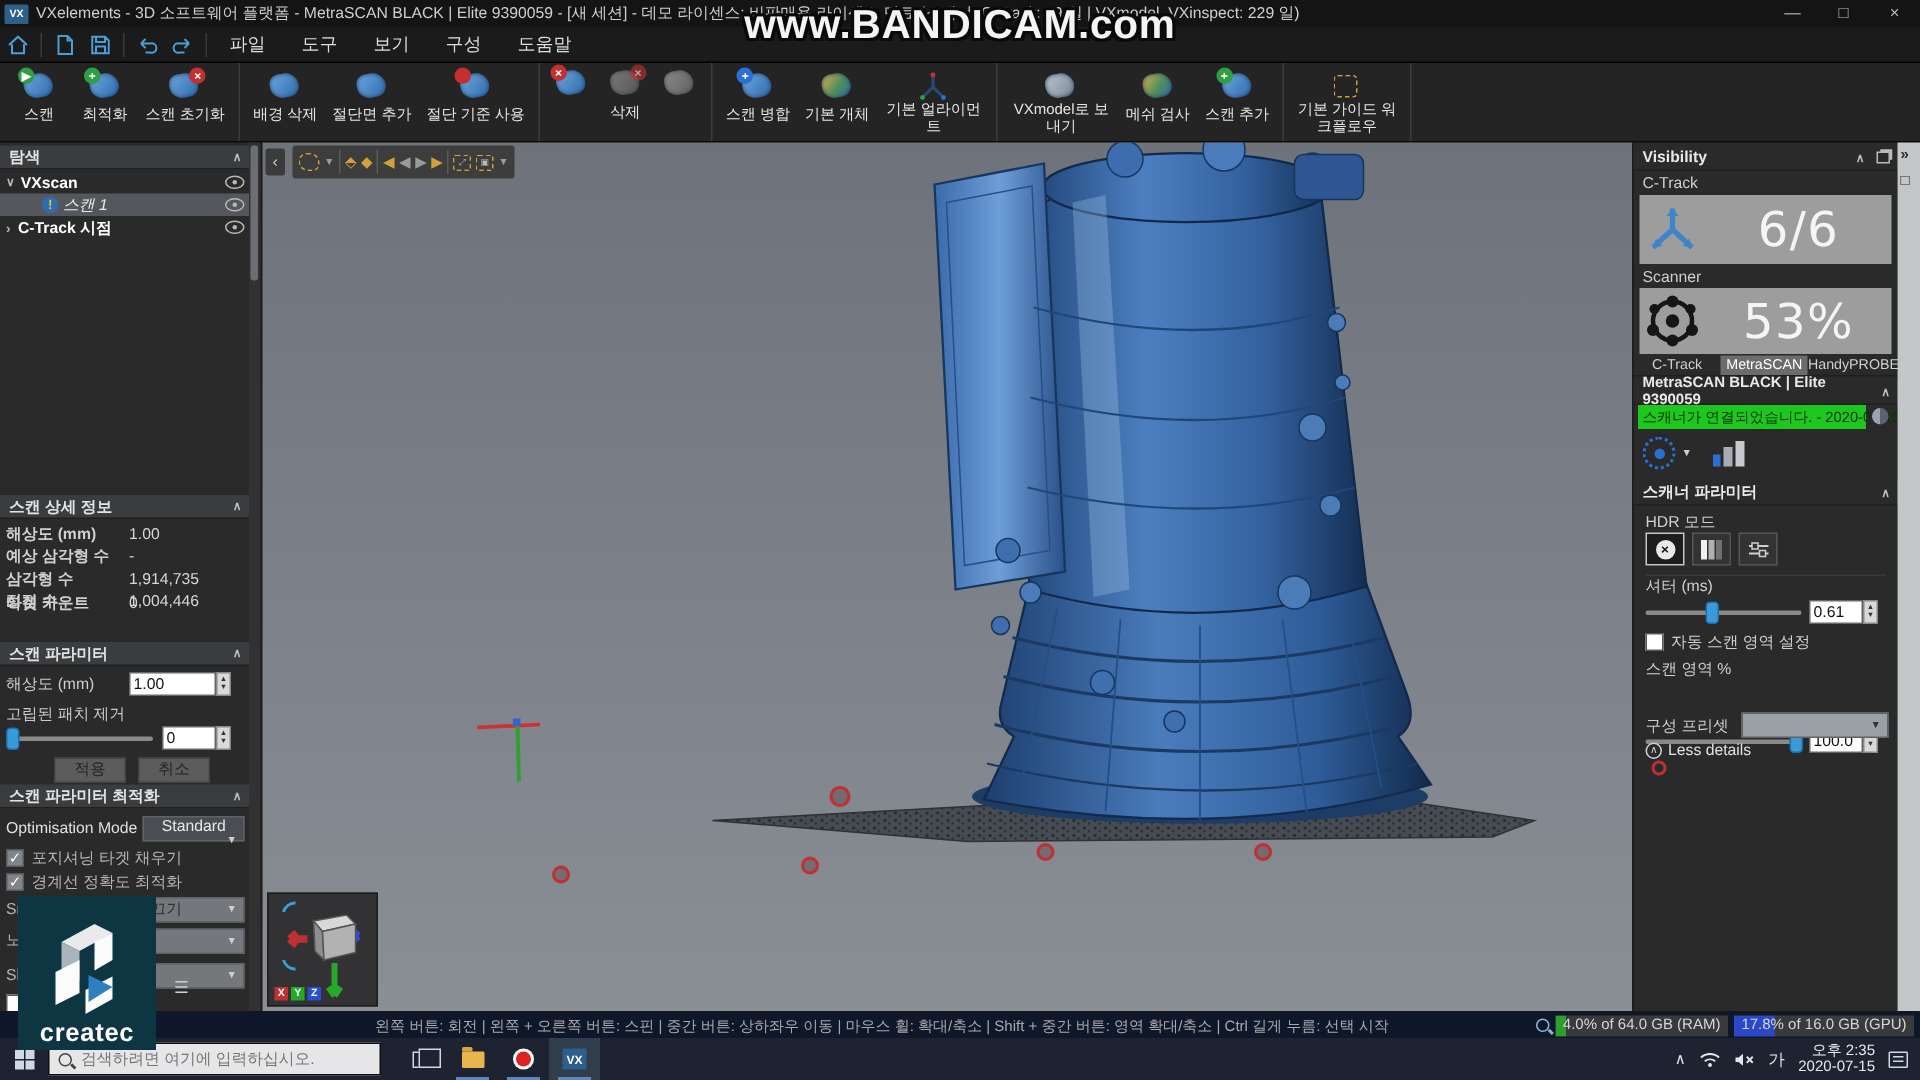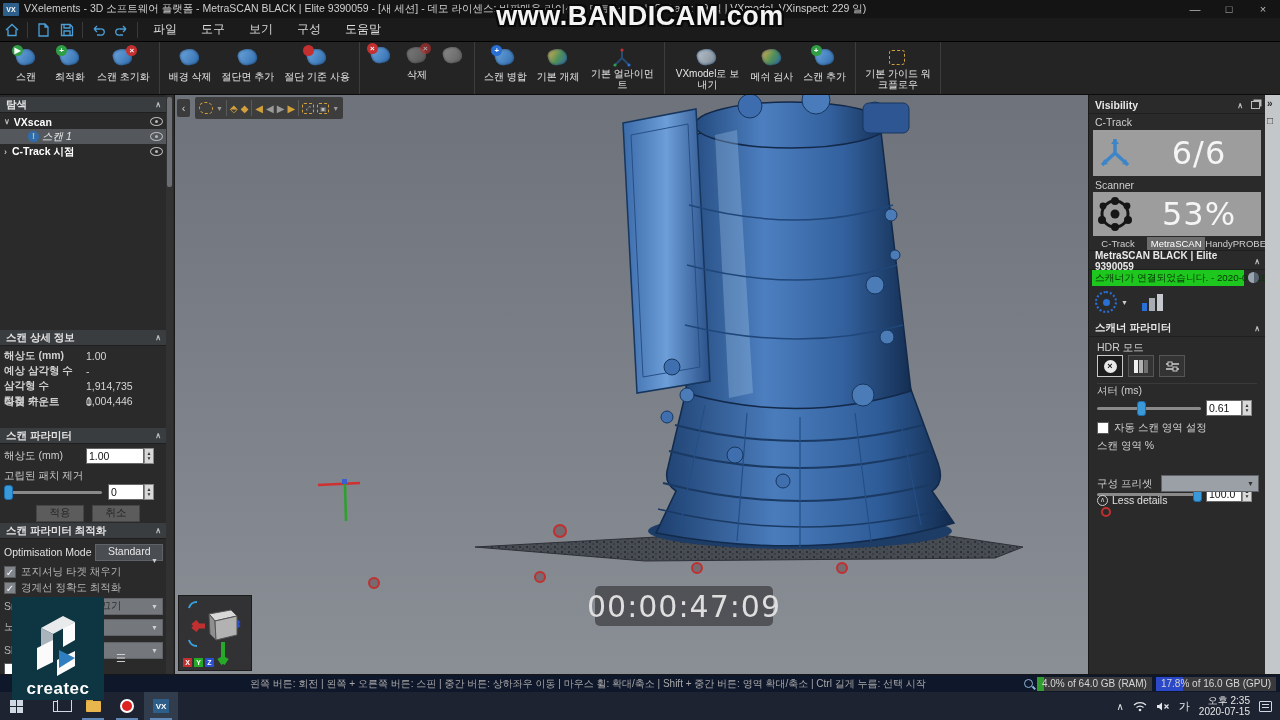--- a/index.html
+++ b/index.html
@@ -568,21 +568,20 @@
       <span class="vpt-ico">◀</span>
       <span class="vpt-ico gray">◀</span>
       <span class="vpt-ico gray">▶</span>
       <span class="vpt-ico">▶</span>
       <span class="vpt-sep"></span>
       <span class="vframe">⤢</span>
       <span class="vframe">▣</span>
       <span class="vpt-ico gray" style="font-size:7px;">▼</span>
     </div>
 
-    <div id="timer">00:00:47:09</div>
 
     <div id="viewcube">
       <svg width="74" height="76" viewBox="0 0 74 76">
         <path d="M14,30 h12 M14,30 l5,-4 M14,30 l5,4" stroke="#c03030" stroke-width="5" fill="none"></path>
         <path d="M60,28 h-12 M60,28 l-5,-4 M60,28 l-5,4" stroke="#2a4fd0" stroke-width="5" fill="none"></path>
         <path d="M44,46 v22 M44,68 l-4,-6 M44,68 l4,-6" stroke="#28a828" stroke-width="4" fill="none"></path>
         <path d="M10,12 a8,8 0 0 1 8,-6" stroke="#3aa0d8" stroke-width="2" fill="none"></path>
         <path d="M10,44 a8,8 0 0 0 8,6" stroke="#3aa0d8" stroke-width="2" fill="none"></path>
         <g>
           <polygon points="30,18 52,14 58,20 36,25" fill="#d8d8d8" stroke="#555"></polygon>
@@ -733,20 +732,24 @@
 
 <div id="taskbar">
   <div class="tb-cell" id="start-btn">
     <span class="win-grid">
         <span></span>
         <span></span>
         <span></span>
         <span></span>
       </span>
   </div>
+  <div id="search-box">
+    <span class="lens"></span>
+    <input id="search-input" placeholder="검색하려면 여기에 입력하십시오." style="">
+  </div>
   <div class="tb-cell task-ico" style="margin-left:10px;">
     <span class="tvr"></span>
     </div>
   <div class="tb-cell task-ico run">
     <span class="folder"></span>
     </div>
   <div class="tb-cell task-ico run">
     <span class="bandi">
         <span></span>
       </span>

